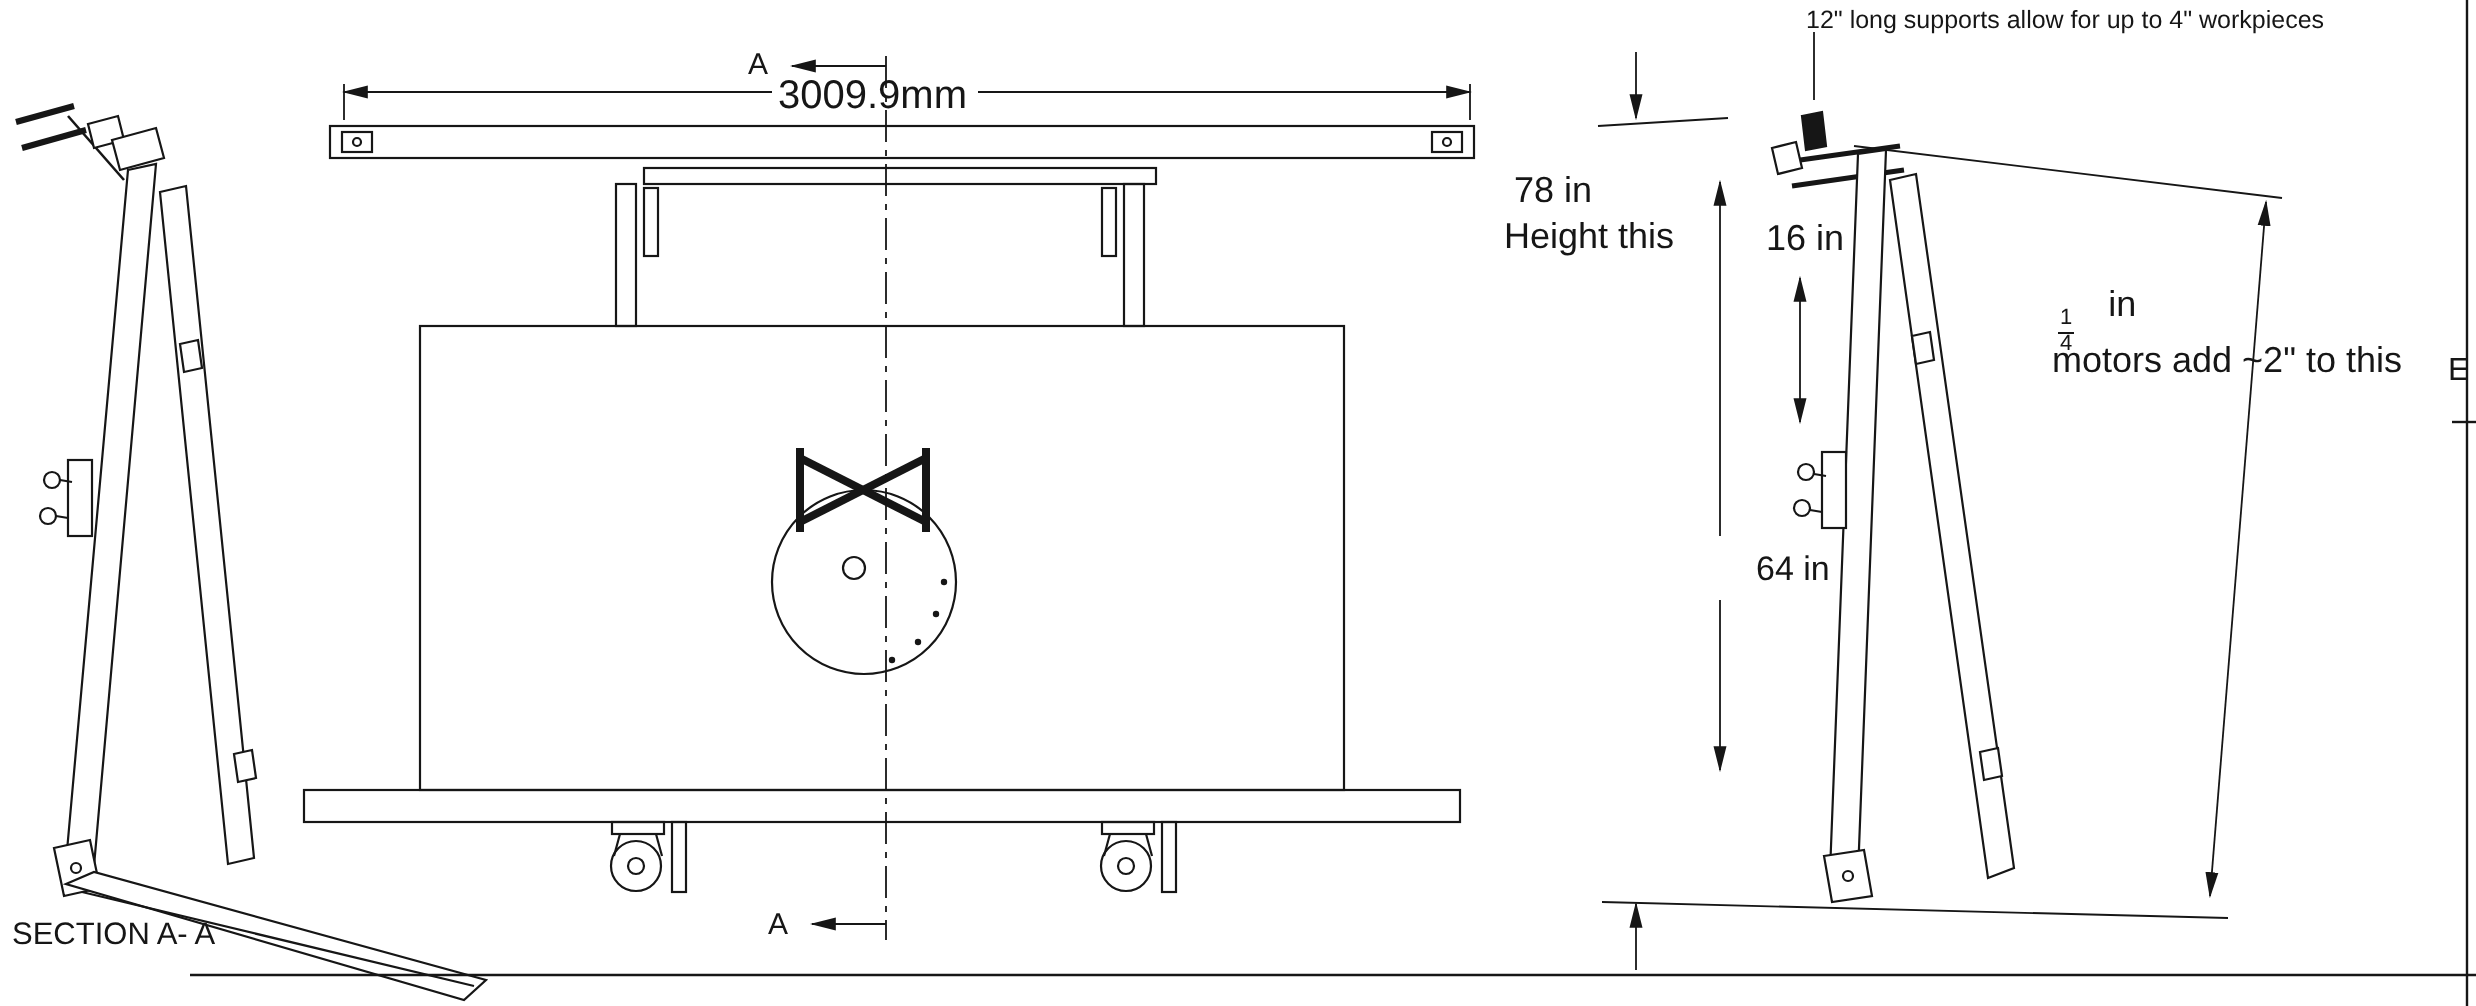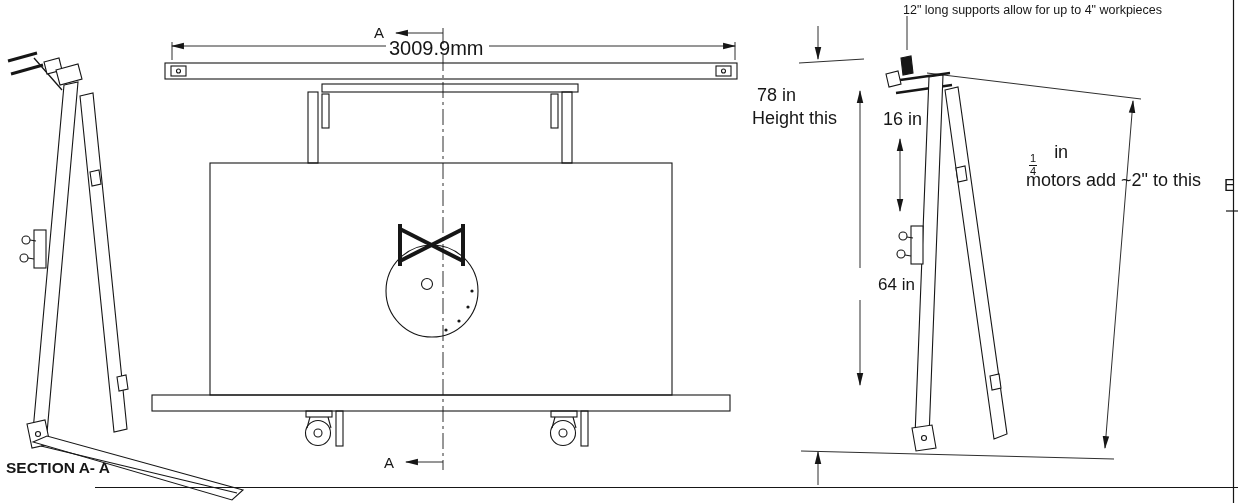--- a/index.html
+++ b/index.html
@@ -165,21 +165,21 @@
   </svg>
 
   <div class="label" style="left:903px; top:3px; font-size:12.5px;">12" long supports allow for up to 4" workpieces</div>
 
   <div class="label" style="left:374px; top:24px; font-size:15px;">A</div>
 
   <div class="label" style="left:389px; top:37px; font-size:20px;">3009.9mm</div>
 
   <div class="label" style="left:384px; top:454px; font-size:15px;">A</div>
 
-  <div class="label" style="left:6px; top:459px; font-size:15.5px;font-weight:bold;">SECTION A- A</div>
+  <div class="label" style="left:6px; top:459px; font-size:15.5px;">SECTION A- A</div>
 
   <div class="label" style="left:757px; top:85px; font-size:18px;">78 in</div>
 
   <div class="label" style="left:752px; top:108px; font-size:18px;">Height this</div>
 
   <div class="label" style="left:883px; top:109px; font-size:18px;">16 in</div>
 
   <div class="label" style="left:878px; top:275px; font-size:17px;">64 in</div>
 
   <div class="label" style="left:1028px; top:142px; font-size:18px;">

